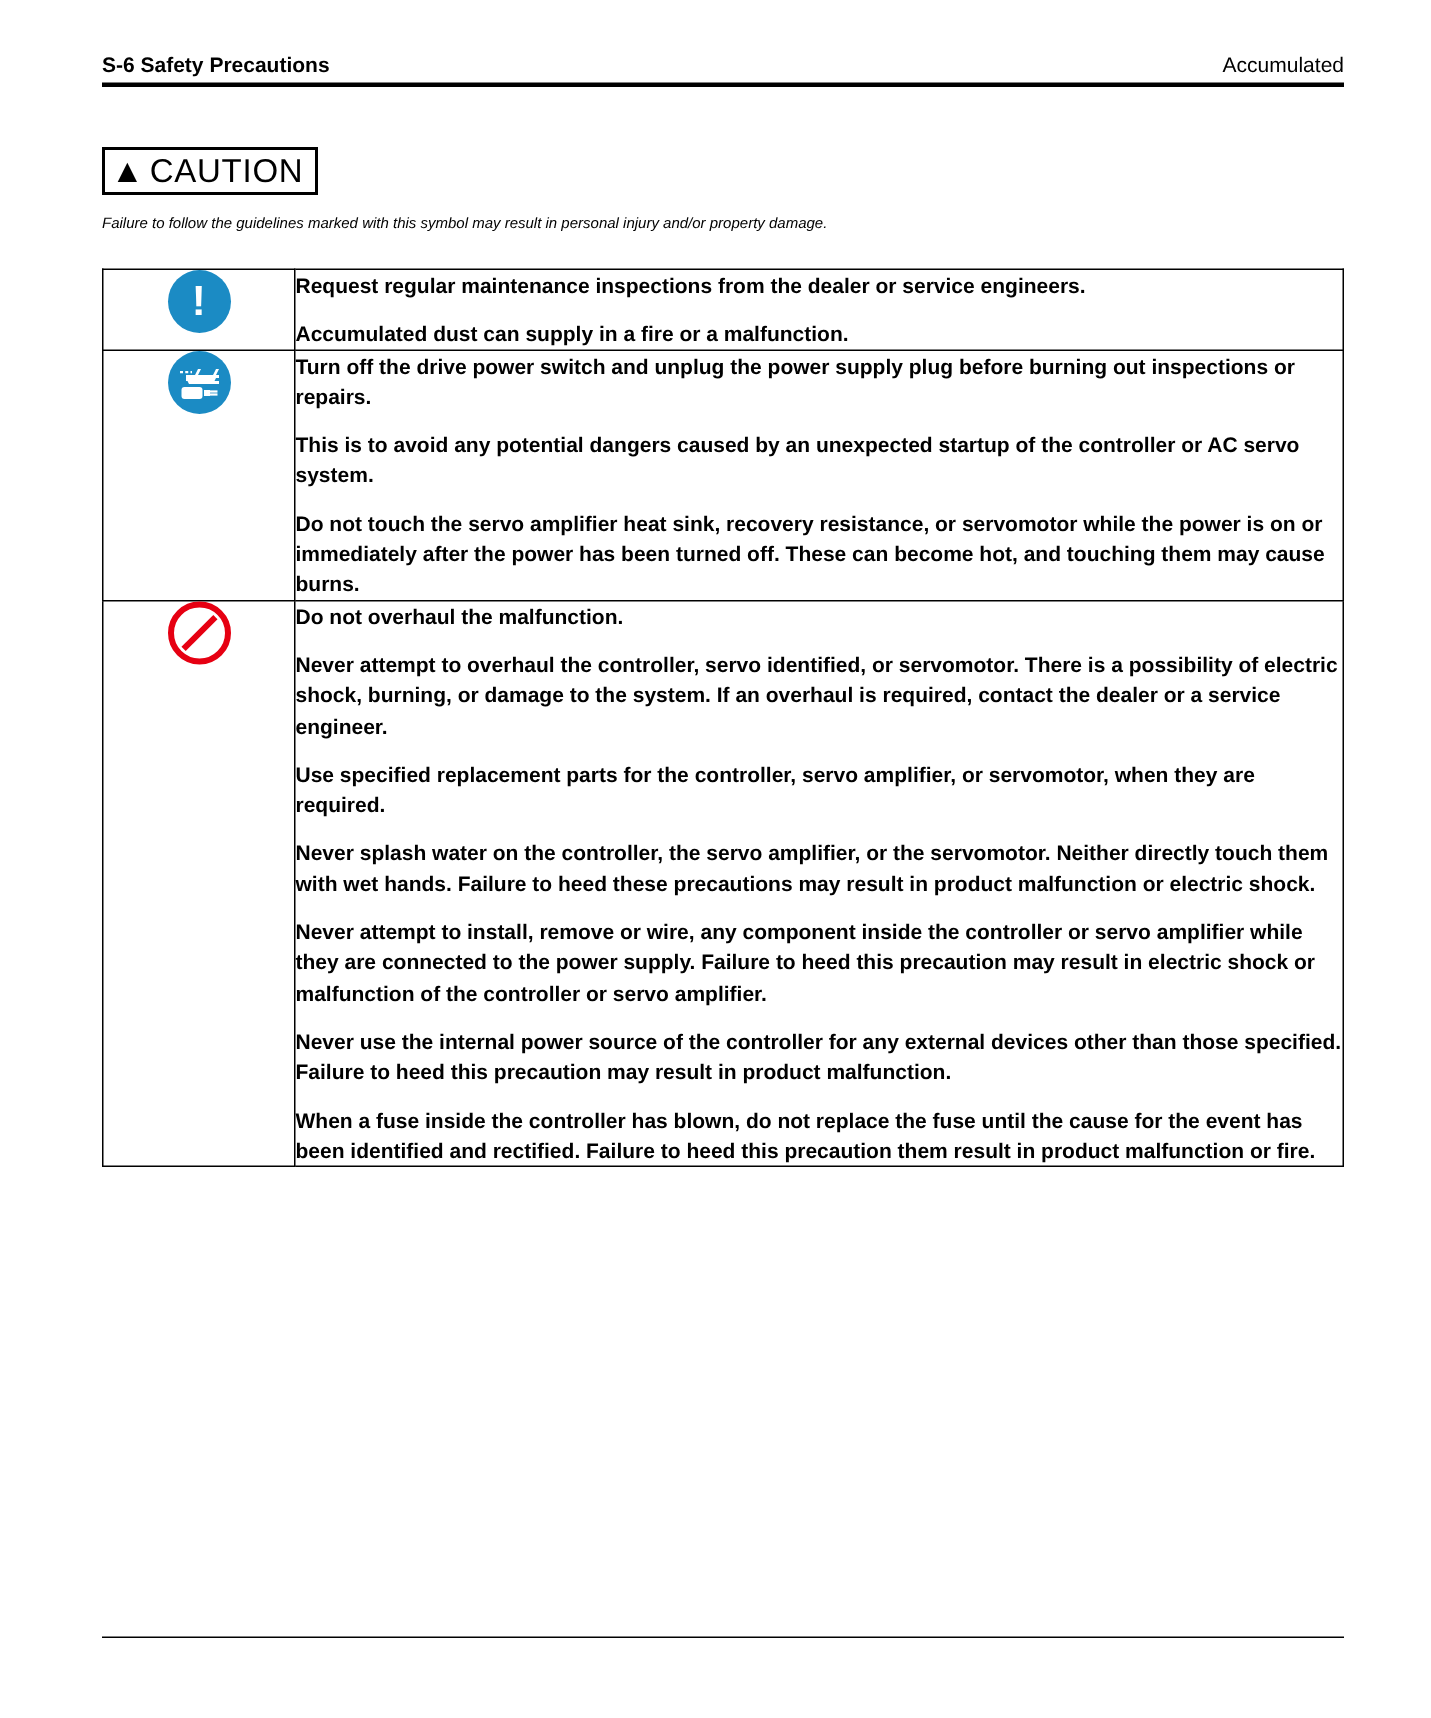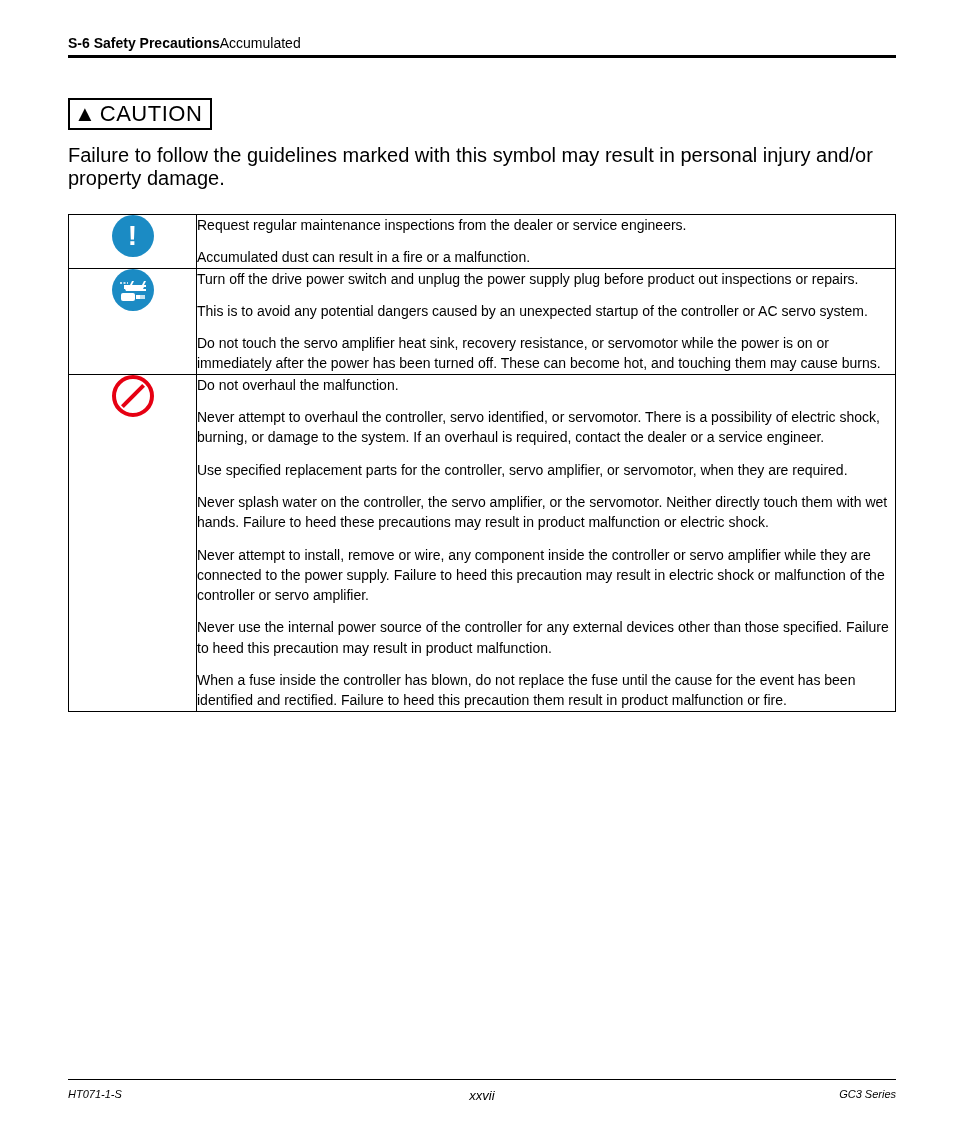--- a/index.html
+++ b/index.html
@@ -6,20 +6,21 @@
     body {
       width: 954px;
       height: 1145px;
       background: white;
       font-family: Arial, Helvetica, sans-serif;
       position: relative;
       padding: 35px 58px 40px 68px;
     }
     .header-row {
       display: flex;
+      justify-content: space-between;
       align-items: baseline;
       font-size: 14px;
       margin-bottom: 4px;
     }
     .header-left { font-weight: bold; }
     .header-right { font-size: 14px; }
     .header-rule {
       border: none;
       border-top: 3px solid #000;
       margin-bottom: 40px;
@@ -38,42 +39,44 @@
       font-family: "Arial Unicode MS", sans-serif;
     }
     .caution-word {
       font-family: "Arial Black", Arial, sans-serif;
       font-weight: 400;
       font-size: 22px;
       letter-spacing: 0.5px;
       line-height: 1;
     }
     .caution-desc {
-      font-size: 20px;
+      font-size: 10px;
       margin-bottom: 24px;
+      font-style: italic;
     }
     table.safety {
       width: 100%;
       border-collapse: collapse;
       border: 1.5px solid #000;
     }
     table.safety td {
       border: 1.5px solid #000;
       vertical-align: top;
       padding: 0;
     }
     td.icon-cell {
       width: 128px;
       text-align: center;
       padding-top: 26px;
     }
     td.text-cell {
       padding: 20px 22px 22px 22px;
       font-size: 14px;
       line-height: 1.45;
+      font-weight: bold;
     }
     .text-cell p { margin-bottom: 12px; }
     .text-cell p:last-child { margin-bottom: 0; }
     
     .icon-circle-blue {
       width: 42px; height: 42px; border-radius: 50%;
       background: #1b8bc4; display: inline-flex;
       align-items: center; justify-content: center;
       color: white; font-weight: bold;
     }
@@ -132,37 +135,37 @@
 <table class="safety">
   <tbody>
       <tr>
     <td class="icon-cell">
       <span class="icon-circle-blue">
         <span class="icon-bang">!</span>
       </span>
     </td>
     <td class="text-cell">
       <p>Request regular maintenance inspections from the dealer or service engineers.</p>
-      <p>Accumulated dust can result in a fire or a malfunction.</p>
+      <p>Accumulated dust can supply in a fire or a malfunction.</p>
     </td>
   </tr>
   <tr>
     <td class="icon-cell">
       <svg class="unplug-svg" viewBox="0 0 42 42">
         <circle cx="21" cy="21" r="21" fill="#1b8bc4"></circle>
         <path d="M12 16 h6 l2 -4 h2 l-2 4 h10 l2 -4 h2 l-2 4 h2 v2 h-2 l-1 2 h3 v2 h-20 l-1 -2 h-1 z" fill="white"></path>
         <path d="M8 14 l8 0" stroke="white" stroke-width="1.5" stroke-dasharray="2,1.5"></path>
         <rect x="9" y="24" width="14" height="8" rx="2" fill="white"></rect>
         <rect x="24" y="26" width="4" height="4" fill="white"></rect>
         <line x1="28" y1="27" x2="33" y2="27" stroke="white" stroke-width="1.5"></line>
         <line x1="28" y1="29" x2="33" y2="29" stroke="white" stroke-width="1.5"></line>
       </svg>
     </td>
     <td class="text-cell">
-      <p>Turn off the drive power switch and unplug the power supply plug before product out inspections or repairs.</p>
+      <p>Turn off the drive power switch and unplug the power supply plug before burning out inspections or repairs.</p>
       <p>This is to avoid any potential dangers caused by an unexpected startup of the controller or AC servo system.</p>
       <p>Do not touch the servo amplifier heat sink, recovery resistance, or servomotor while the power is on or immediately after the power has been turned off. These can become hot, and touching them may cause burns.</p>
     </td>
   </tr>
   <tr>
     <td class="icon-cell">
       <span class="prohibit"></span>
     </td>
     <td class="text-cell">
       <p>Do not overhaul the malfunction.</p>
@@ -173,21 +176,16 @@
       <p>Never use the internal power source of the controller for any external devices other than those specified. Failure to heed this precaution may result in product malfunction.</p>
       <p>When a fuse inside the controller has blown, do not replace the fuse until the cause for the event has been identified and rectified. Failure to heed this precaution them result in product malfunction or fire.</p>
     </td>
   </tr>
 </tbody>
   </table>
 
 
 <div class="page-footer">
   <hr class="footer-rule">
-  <div class="footer-row">
-    <span>HT071-1-S</span>
-    <span class="footer-page">xxvii</span>
-    <span>GC3 Series</span>
-  </div>
 </div>
 
 
 
 
 </body></html>

